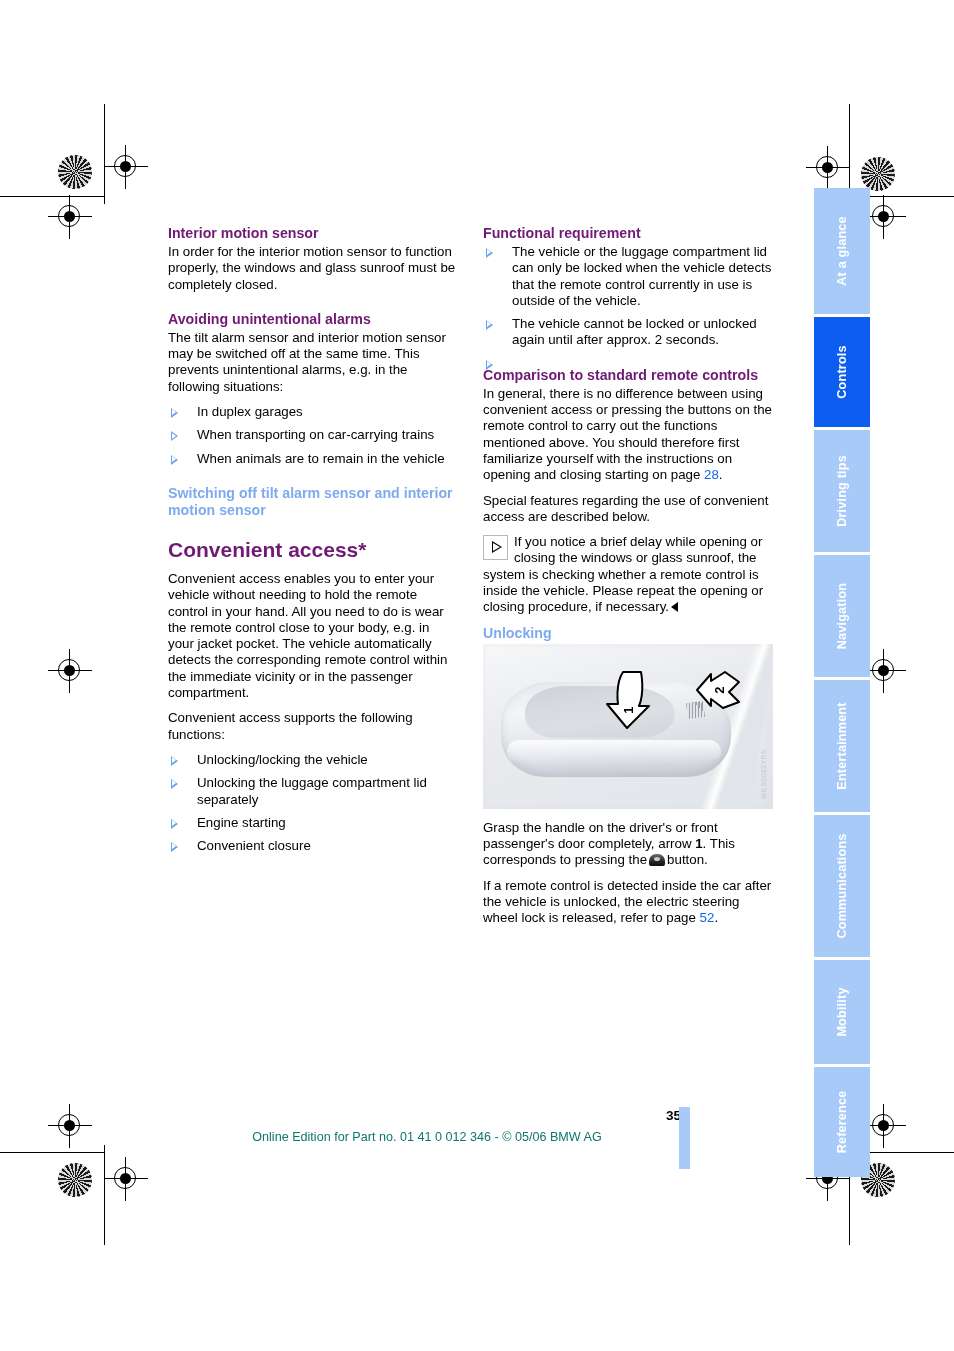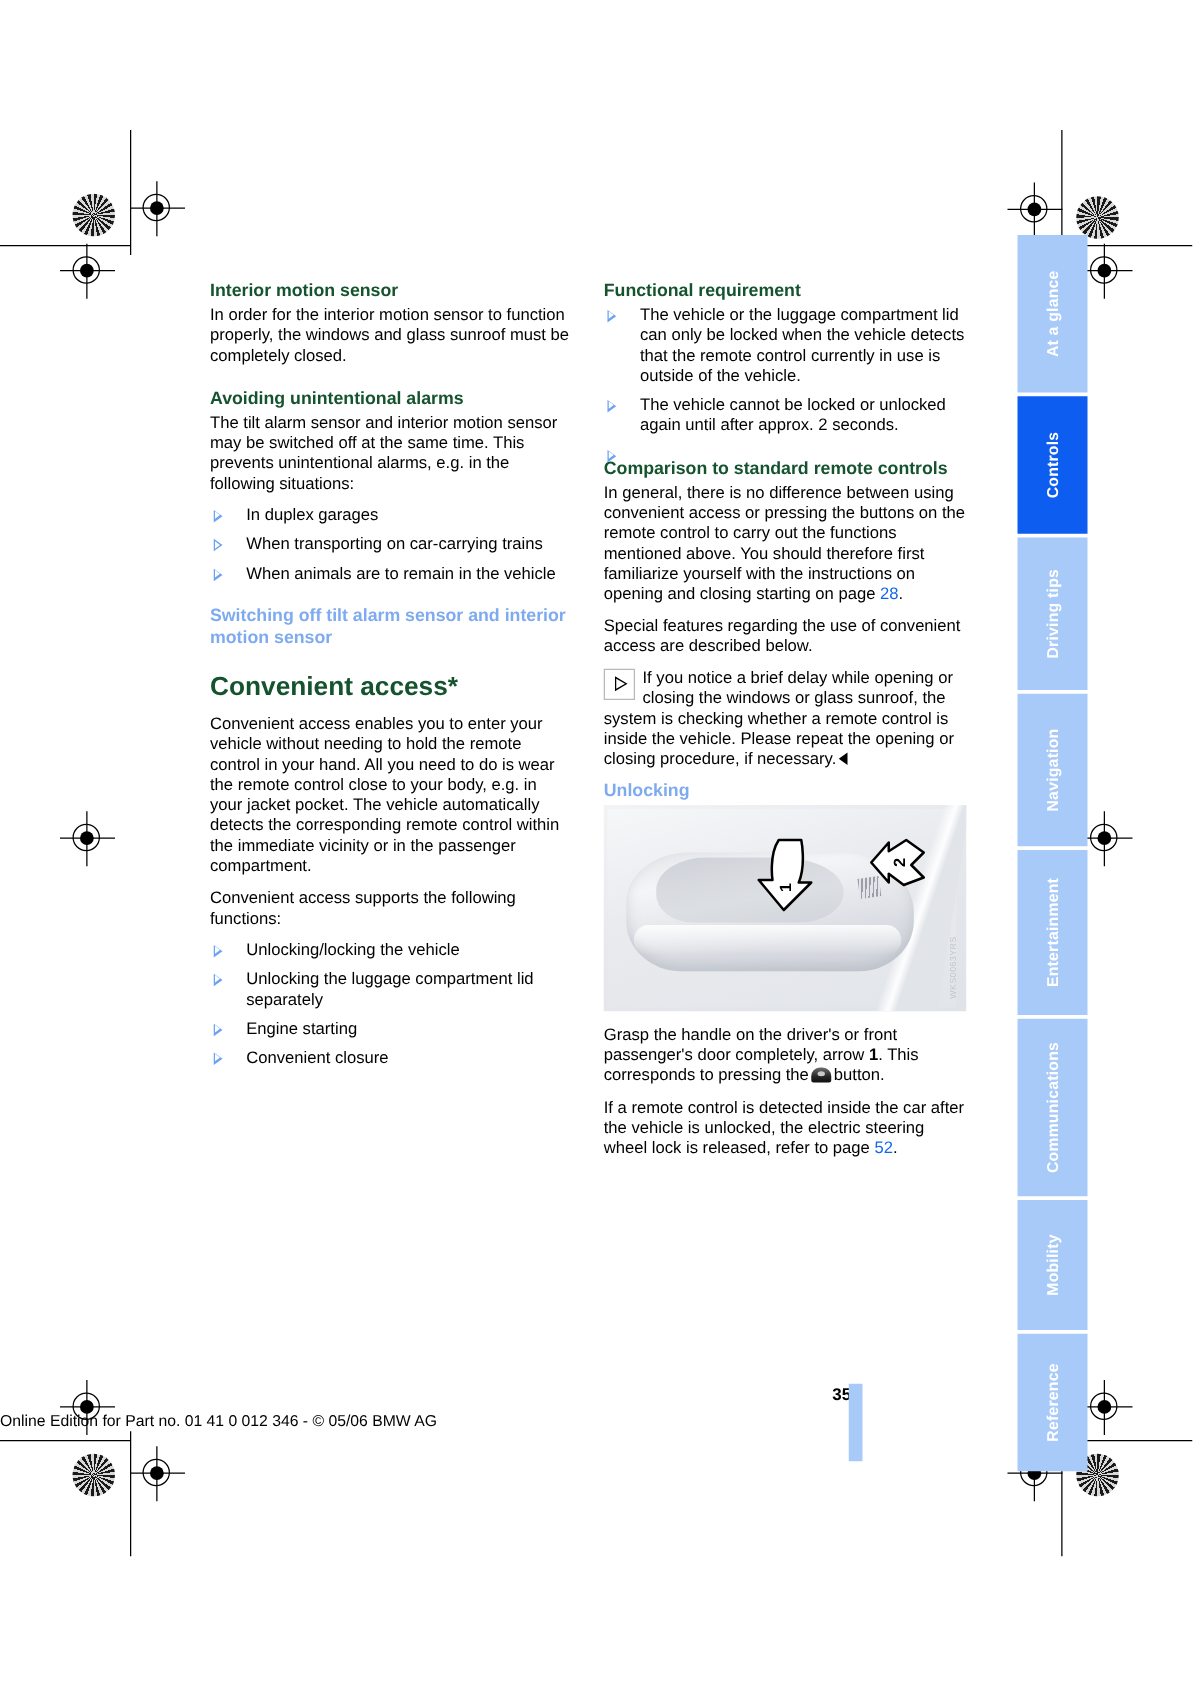--- a/index.html
+++ b/index.html
@@ -62,21 +62,21 @@
     position: absolute;
     width: 290px;
     top: 225px;
     font-size: 13.3px;
     line-height: 16.3px;
   }
   .col-left  { left: 168px; }
   .col-right { left: 483px; }
 
   h2.sec {
-    color: #14532d;
+    color: #701a75;
     font-size: 14.2px;
     font-weight: bold;
     margin: 0 0 2px 0;
     line-height: 17px;
   }
   h2.sec.big {
     font-size: 21px;
     line-height: 25px;
     margin: 0 0 9px 0;
   }
@@ -315,22 +315,22 @@
     width: 681px;
     text-align: right;
     font-size: 13.6px;
     font-weight: bold;
     color: #000;
   }
   .footline {
     position: absolute;
     left: 0; top: 1130px;
     width: 954px;
-    text-align: left;
-    color: #000000;
+    text-align: center;
+    color: #0f766e;
     font-size: 12.6px;
   }
   .footline .inner {
     display: inline-block;
     margin-right: 100px;
   }
   .pagebar {
     position: absolute;
     left: 679px;
     top: 1107px;

